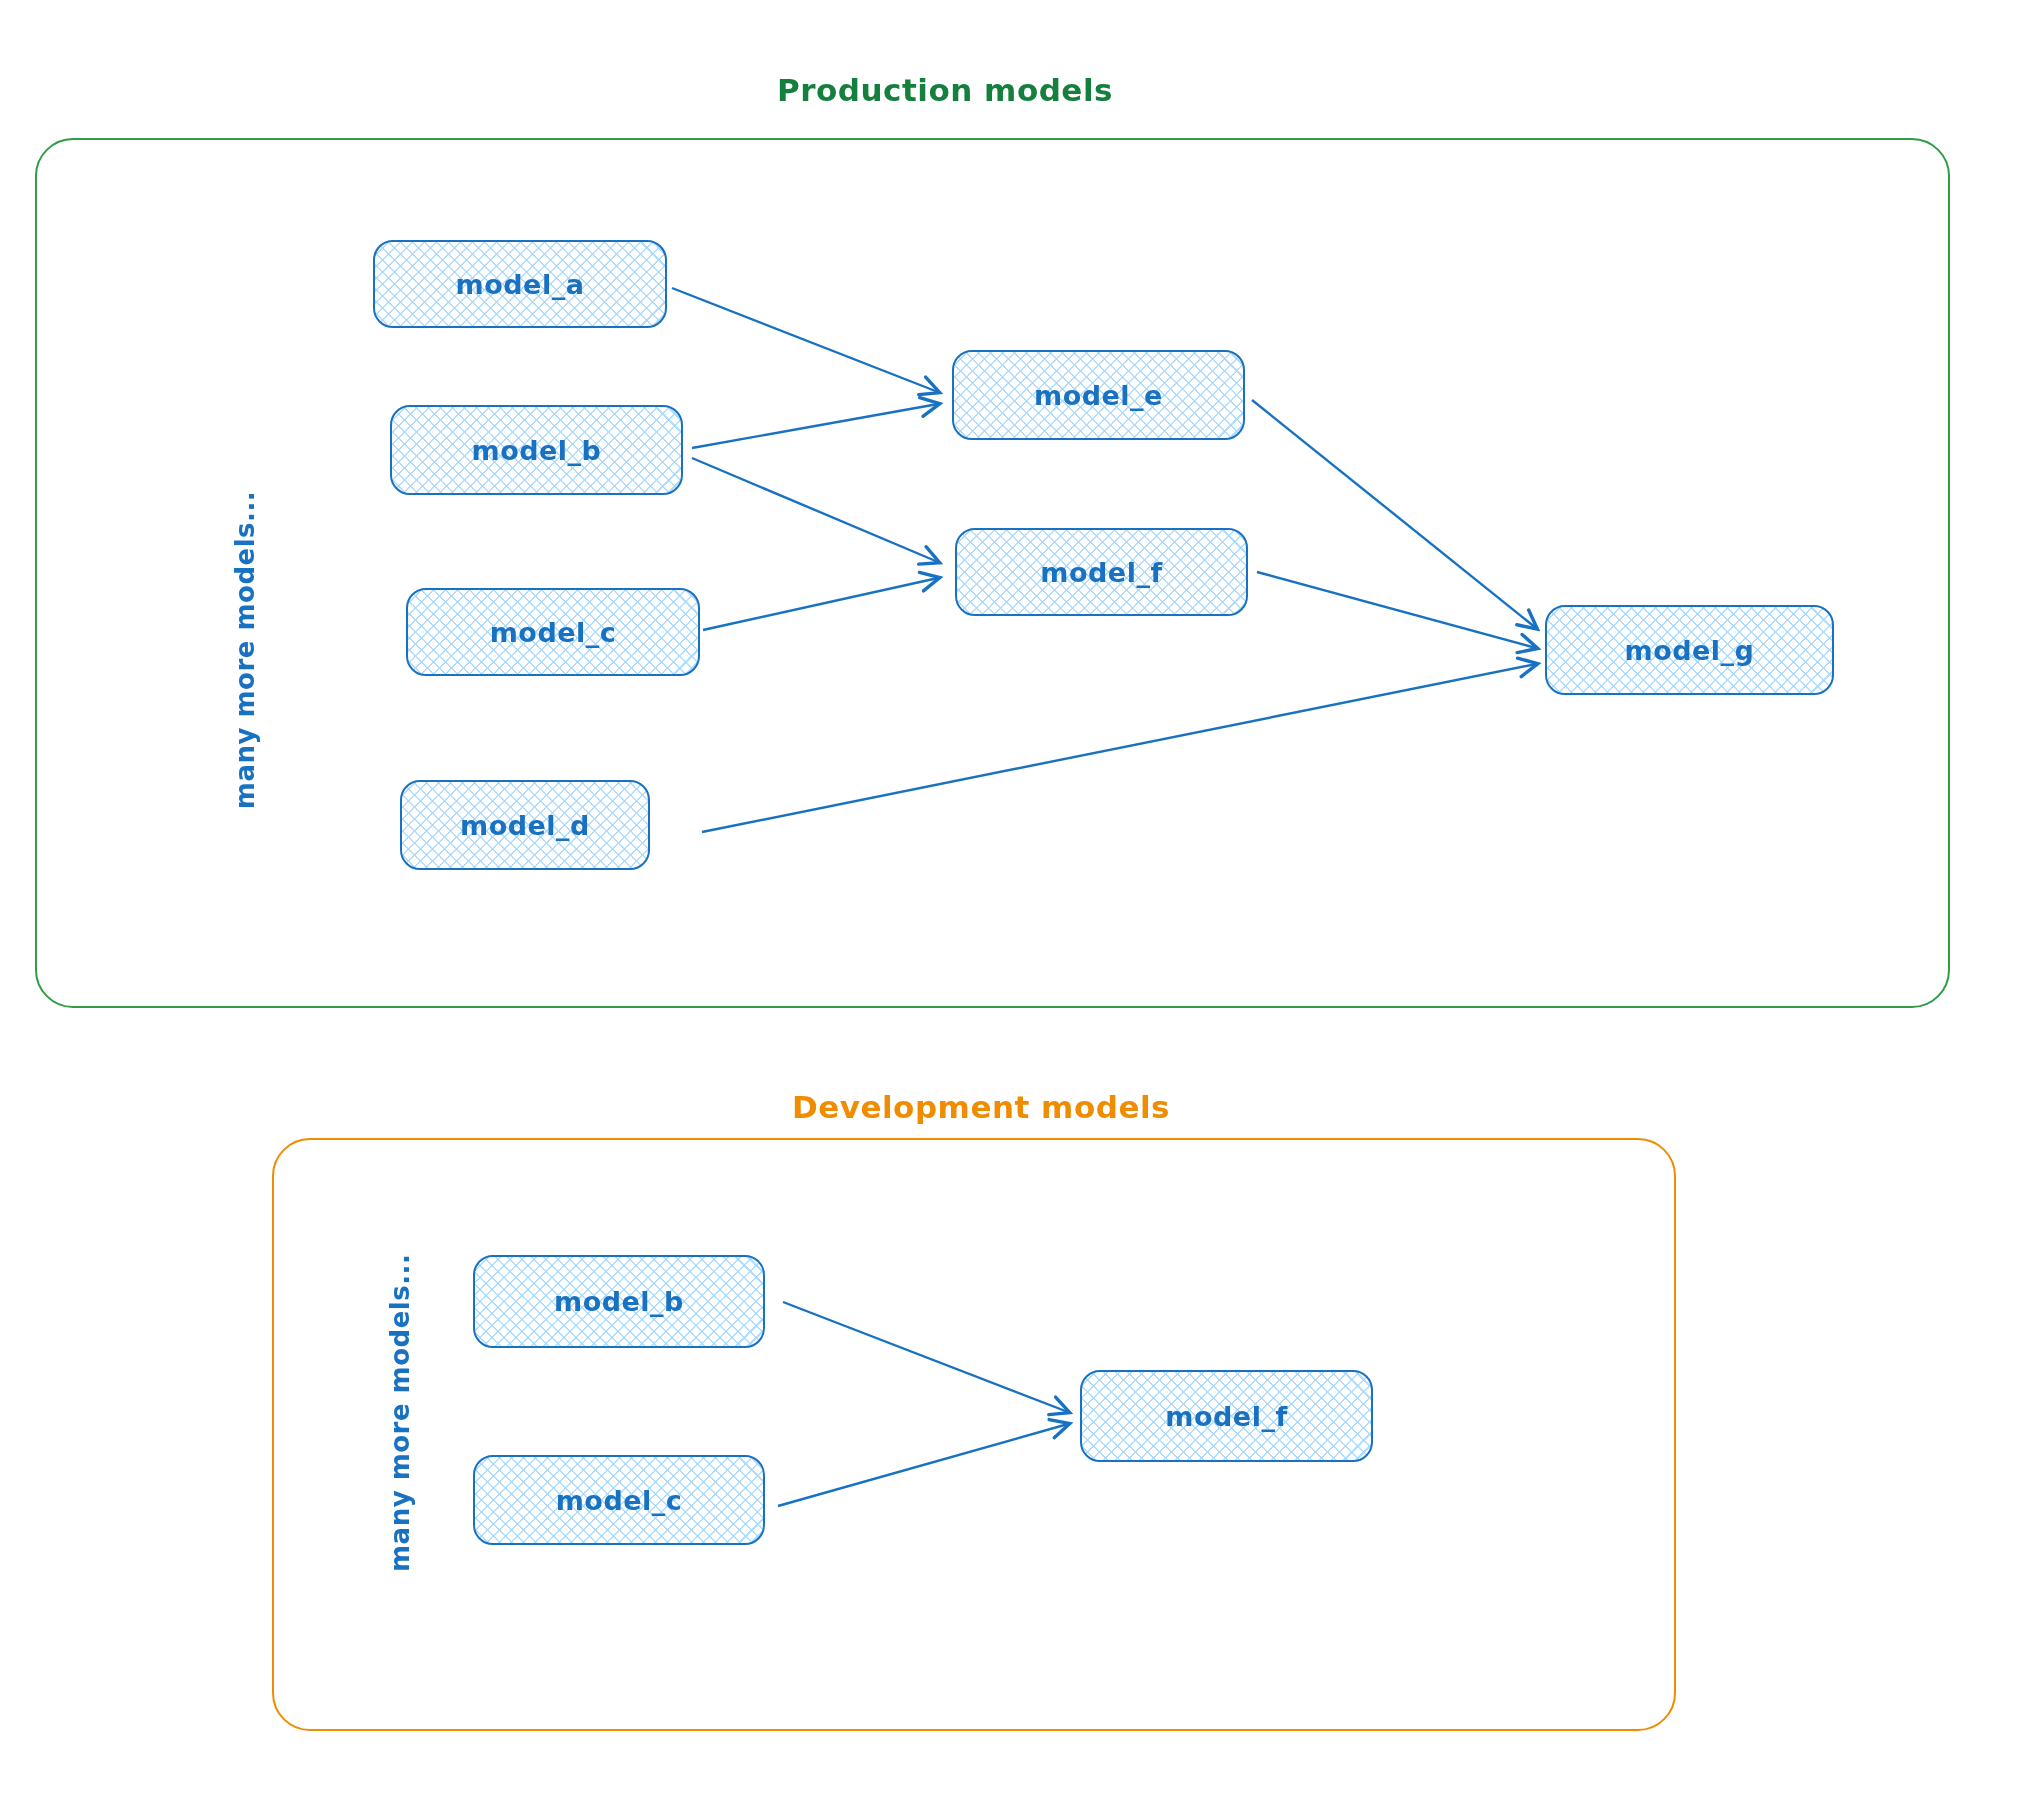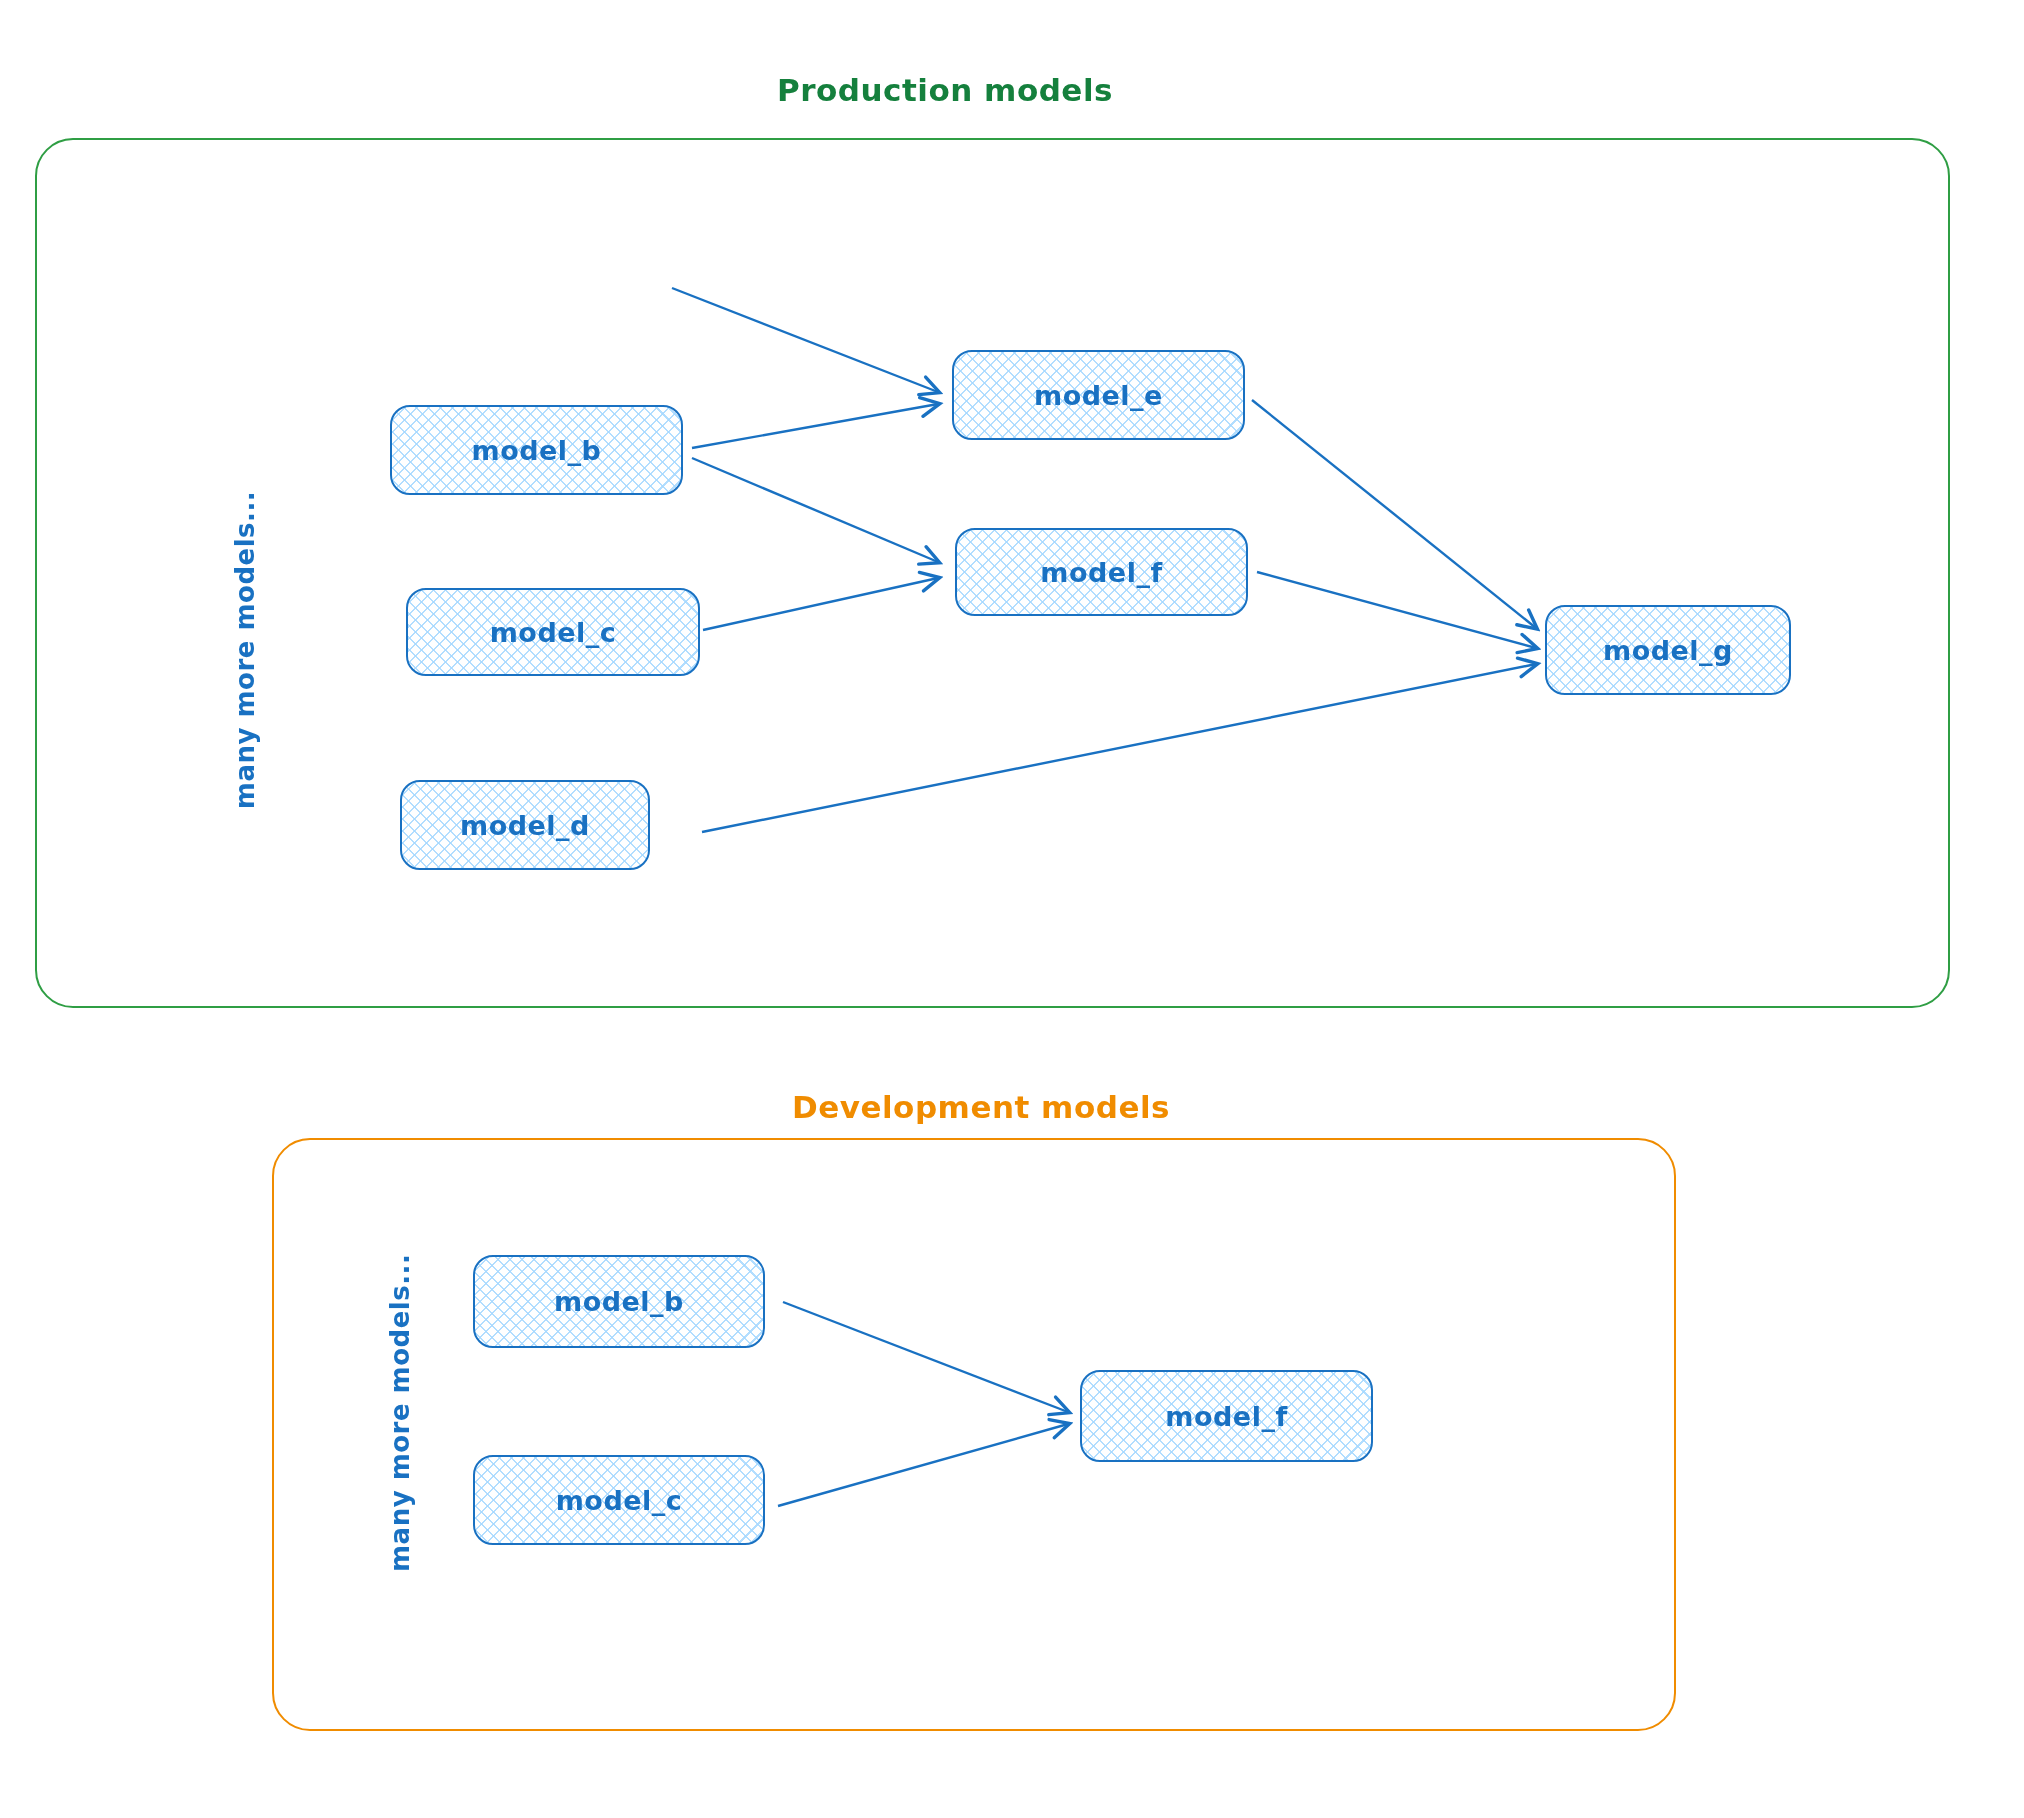--- a/index.html
+++ b/index.html
@@ -119,20 +119,23 @@
     <line class="edge-line" x1="692" y1="458" x2="938" y2="562" marker-end="url(#arrowhead)"></line>
     <line class="edge-line" x1="703" y1="630" x2="938" y2="578" marker-end="url(#arrowhead)"></line>
     <line class="edge-line" x1="1252" y1="400" x2="1536" y2="628" marker-end="url(#arrowhead)"></line>
     <line class="edge-line" x1="1257" y1="572" x2="1536" y2="648" marker-end="url(#arrowhead)"></line>
     <line class="edge-line" x1="702" y1="832" x2="1536" y2="664" marker-end="url(#arrowhead)"></line>
 
     <line class="edge-line" x1="783" y1="1302" x2="1068" y2="1412" marker-end="url(#arrowhead)"></line>
     <line class="edge-line" x1="778" y1="1506" x2="1068" y2="1424" marker-end="url(#arrowhead)"></line>
   </svg>
 
+  <div class="node" style="left:373px; top:240px; width:294px; height:88px;">
+    <span class="node-label">model_a</span>
+  </div>
 
   <div class="node" style="left:390px; top:405px; width:293px; height:90px;">
     <span class="node-label">model_b</span>
   </div>
 
   <div class="node" style="left:406px; top:588px; width:294px; height:88px;">
     <span class="node-label">model_c</span>
   </div>
 
   <div class="node" style="left:400px; top:780px; width:250px; height:90px;">
@@ -140,21 +143,21 @@
   </div>
 
   <div class="node" style="left:952px; top:350px; width:293px; height:90px;text-align:right;">
     <span class="node-label">model_e</span>
   </div>
 
   <div class="node" style="left:955px; top:528px; width:293px; height:88px;">
     <span class="node-label">model_f</span>
   </div>
 
-  <div class="node" style="left:1545px; top:605px; width:246px; height:90px;">
+  <div class="node" style="left:1545px; top:605px; width:289px; height:90px;">
     <span class="node-label">model_g</span>
   </div>
 
   <div class="node" style="left:473px; top:1255px; width:292px; height:93px;">
     <span class="node-label">model_b</span>
   </div>
 
   <div class="node" style="left:473px; top:1455px; width:292px; height:90px;">
     <span class="node-label">model_c</span>
   </div>

